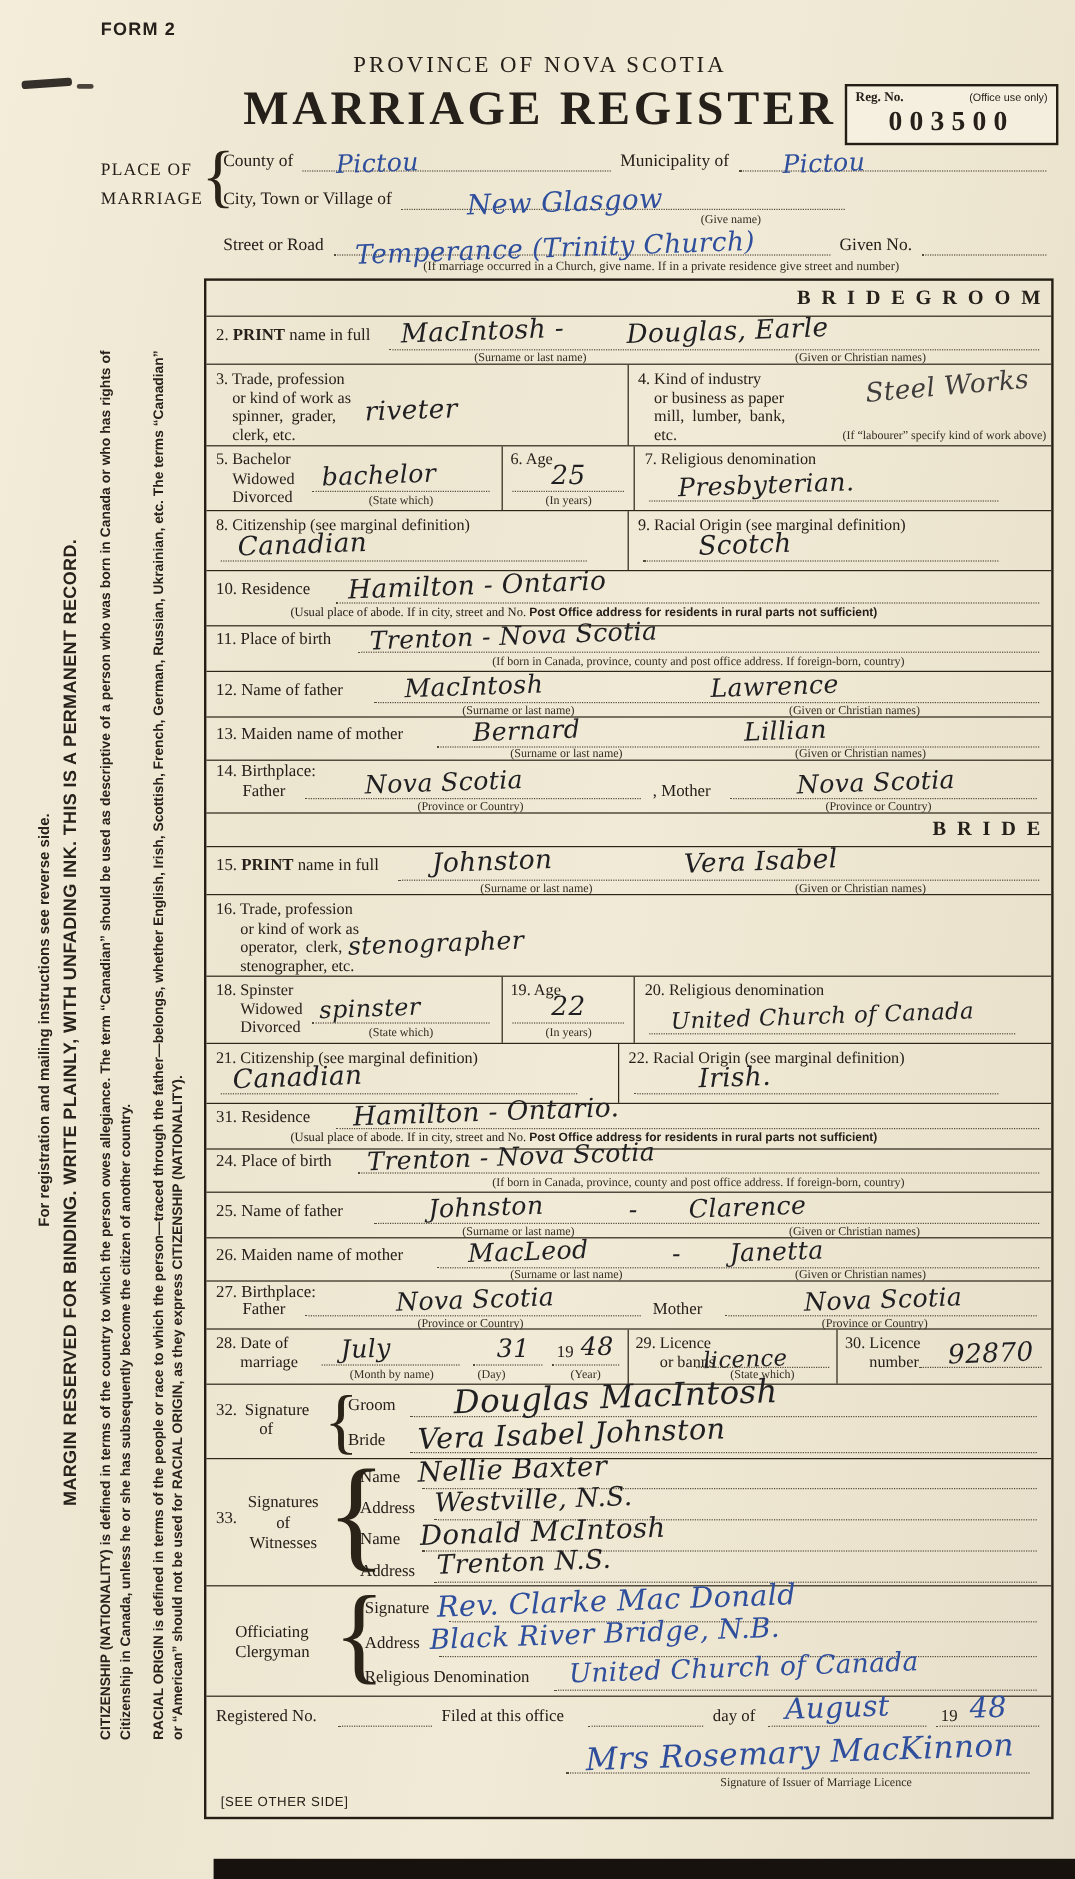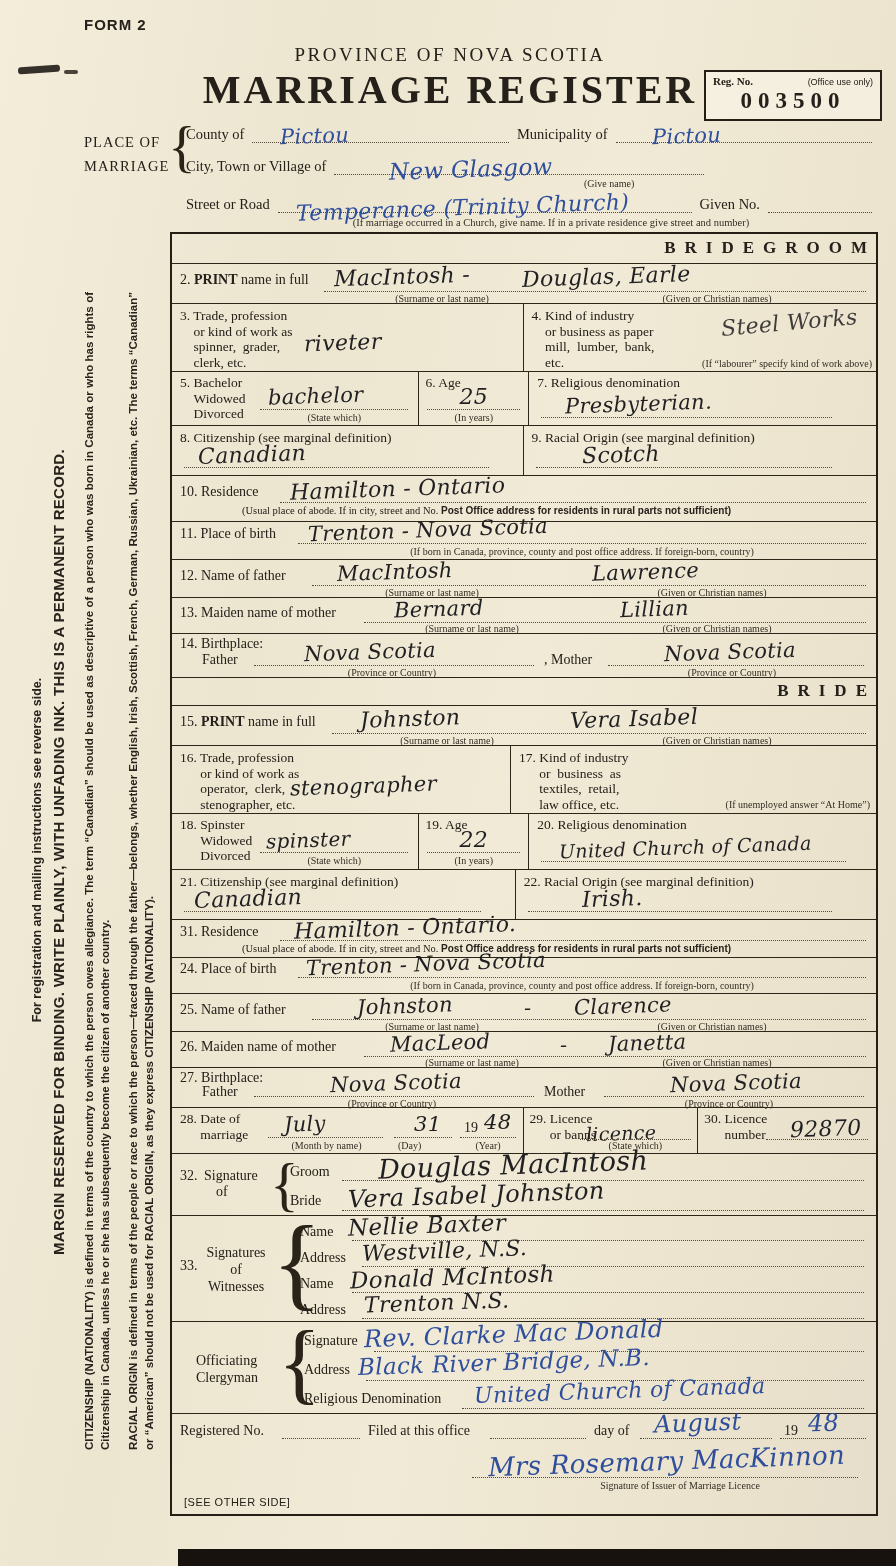--- a/index.html
+++ b/index.html
@@ -222,27 +222,20 @@
   </div>
 
   <div class="row rowflex" style="height:68px">
     <div class="cell" style="width:48%">
       <div class="ql ml abs" style="left:8px;top:4px">16. Trade, profession
       or kind of work as
       operator,  clerk,
       stenographer, etc.</div>
       <span class="hw ink-k t1 abs" style="left:118px;top:30px;font-size:21px">stenographer</span>
     </div>
-    <div class="cell" style="width:52%">
-      <div class="ql ml abs" style="left:8px;top:4px">17. Kind of industry
-      or  business  as
-      textiles,  retail,
-      law office, etc.</div>
-      <div class="note abs" style="right:6px;bottom:3px">(If unemployed answer “At Home”)</div>
-    </div>
   </div>
 
   <div class="row rowflex" style="height:56px">
     <div class="cell" style="width:35%">
       <div class="ql ml abs" style="left:8px;top:3px">18. Spinster
       Widowed
       Divorced</div>
       <div class="dot" style="left:88px;right:10px;bottom:16px"></div>
       <span class="hw ink-k t1 abs" style="left:94px;top:16px;font-size:20px">spinster</span>
       <div class="note abs" style="left:88px;right:10px;bottom:3px;text-align:center">(State which)</div>

